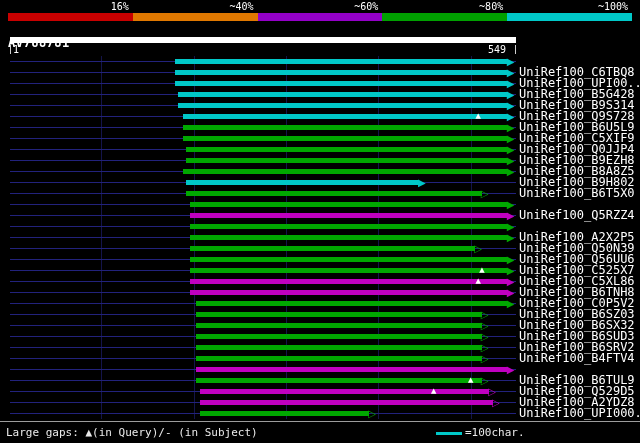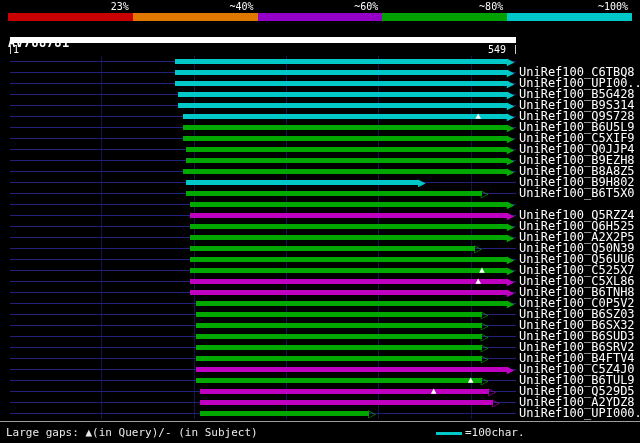--- a/index.html
+++ b/index.html
@@ -38,21 +38,21 @@
   .scale-legend{position:absolute;left:436px;top:5px;font-size:11px;line-height:12px;color:#eaeaea;white-space:pre;}
   .legend-line{display:inline-block;width:26px;height:3px;vertical-align:middle;margin-right:3px;background:#00c8c8;}
 </style>
 </head>
 <body>
 
 <div class="screen">
 
   <div class="scale">
     <div class="scale-labels">
-        <div class="scale-label">23%</div>
+        <div class="scale-label">16%</div>
         <div class="scale-label">~40%</div>
         <div class="scale-label">~60%</div>
         <div class="scale-label">~80%</div>
         <div class="scale-label">~100%</div>
       </div>
     <div class="scale-bar">
         <div class="scale-seg" style="background: rgb(200, 0, 0);"></div>
         <div class="scale-seg" style="background: rgb(224, 120, 0);"></div>
         <div class="scale-seg" style="background: rgb(148, 0, 200);"></div>
         <div class="scale-seg" style="background: rgb(0, 160, 0);"></div>
@@ -159,21 +159,20 @@
       <div class="row">
         <div class="baseline" style="background: rgb(34, 34, 124);"></div>
         <div class="bar" style="left: 190.055px; width: 317.635px; background: rgb(192, 0, 192);"></div>
         <div class="arrow" style="left: 506.69px; color: rgb(192, 0, 192);">▶</div>
         <div class="hit-label">UniRef100_Q5RZZ4</div>
       </div>
       <div class="row">
         <div class="baseline" style="background: rgb(34, 34, 124);"></div>
         <div class="bar" style="left: 190.055px; width: 317.635px; background: rgb(0, 168, 0);"></div>
         <div class="arrow" style="left: 506.69px; color: rgb(0, 168, 0);">▶</div>
-        <div class="hit-label">UniRef100_Q6H525</div>
       </div>
       <div class="row">
         <div class="baseline" style="background: rgb(34, 34, 124);"></div>
         <div class="bar" style="left: 190.055px; width: 317.635px; background: rgb(0, 168, 0);"></div>
         <div class="arrow" style="left: 506.69px; color: rgb(0, 168, 0);">▶</div>
         <div class="hit-label">UniRef100_A2X2P5</div>
       </div>
       <div class="row">
         <div class="baseline" style="background: rgb(34, 34, 124);"></div>
         <div class="bar" style="left: 190.055px; width: 285.318px; background: rgb(0, 168, 0);"></div>
@@ -239,21 +238,20 @@
       <div class="row">
         <div class="baseline" style="background: rgb(34, 34, 124);"></div>
         <div class="bar" style="left: 195.595px; width: 286.241px; background: rgb(0, 168, 0);"></div>
         <div class="arrow" style="left: 480.836px; color: rgb(0, 168, 0);">▷</div>
         <div class="hit-label">UniRef100_B4FTV4</div>
       </div>
       <div class="row">
         <div class="baseline" style="background: rgb(34, 34, 124);"></div>
         <div class="bar" style="left: 195.595px; width: 312.095px; background: rgb(192, 0, 192);"></div>
         <div class="arrow" style="left: 506.69px; color: rgb(192, 0, 192);">▶</div>
-        <div class="hit-label">UniRef100_C5Z4J0</div>
       </div>
       <div class="row">
         <div class="baseline" style="background: rgb(34, 34, 124);"></div>
         <div class="bar" style="left: 195.595px; width: 286.241px; background: rgb(0, 168, 0);"></div>
         <div class="arrow" style="left: 480.836px; color: rgb(0, 168, 0);">▷</div>
         <div class="gap-marker" style="left: 470.755px;">▲</div>
         <div class="hit-label">UniRef100_B6TUL9</div>
       </div>
       <div class="row">
         <div class="baseline" style="background: rgb(34, 34, 124);"></div>

